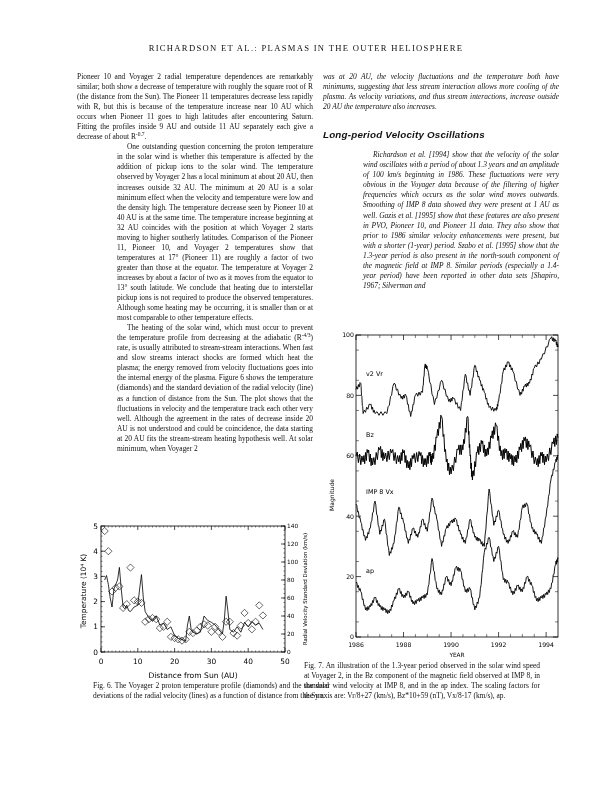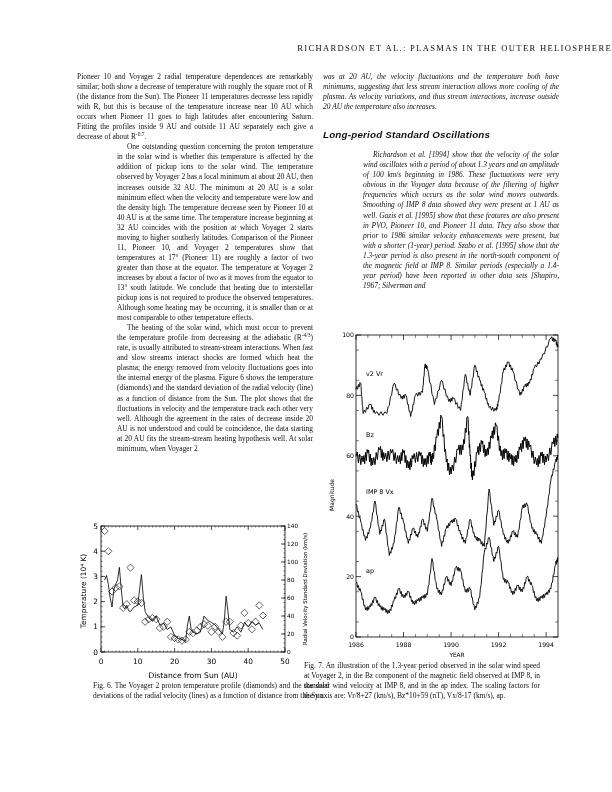--- a/index.html
+++ b/index.html
@@ -1,18 +1,18 @@
 <!DOCTYPE html>
 <html><head>
 <meta charset="utf-8">
 <style>
   html, body { margin:0; padding:0; background:#fff; }
   body { width:612px; height:792px; position:relative; overflow:hidden;
          font-family:"Liberation Serif", serif; color:#111; }
-  .runhead { position:absolute; top:43px; left:0; width:612px; text-align:right;
+  .runhead { position:absolute; top:43px; left:0; width:612px; text-align:center;
              font-size:8.6px; letter-spacing:1.3px; }
   .col { position:absolute; width:236px; font-size:7.45px; line-height:10.05px;
          text-align:justify; }
   .col p { margin:0; text-indent:0; }
   .col p.ind { text-indent:10px;margin-left:40px; }
   #colL { left:77px; top:72px; }
   #colR { left:323px; top:72px;font-style:italic; }
   h2.sect { font-family:"Liberation Sans", sans-serif; font-weight:bold; font-size:9.8px;
             margin:18px 0 10px 0; letter-spacing:0.2px; }
   sup { font-size:5.5px; line-height:0; }
@@ -31,21 +31,21 @@
 <div class="col" id="colL">
     <p><span>Pioneer 10 and Voyager 2 radial temperature dependences are remarkably similar; both show a decrease of temperature with roughly the square root of R (the distance from the Sun). The Pioneer 11 temperatures decrease less rapidly with R, but this is because of the temperature increase near 10 AU which occurs when Pioneer 11 goes to high latitudes after encountering Saturn. Fitting the profiles inside 9 AU and outside 11 AU separately each give a decrease of about R</span><sup>-0.7</sup><span>.</span></p>
     <p class="ind"><span>One outstanding question concerning the proton temperature in the solar wind is whether this temperature is affected by the addition of pickup ions to the solar wind. The temperature observed by Voyager 2 has a local minimum at about 20 AU, then increases outside 32 AU. The minimum at 20 AU is a solar minimum effect when the velocity and temperature were low and the density high. The temperature decrease seen by Pioneer 10 at 40 AU is at the same time. The temperature increase beginning at 32 AU coincides with the position at which Voyager 2 starts moving to higher southerly latitudes. Comparison of the Pioneer 11, Pioneer 10, and Voyager 2 temperatures show that temperatures at 17° (Pioneer 11) are roughly a factor of two greater than those at the equator. The temperature at Voyager 2 increases by about a factor of two as it moves from the equator to 13° south latitude. We conclude that heating due to interstellar pickup ions is not required to produce the observed temperatures. Although some heating may be occurring, it is smaller than or at most comparable to other temperature effects.</span></p>
     <p class="ind"><span>The heating of the solar wind, which must occur to prevent the temperature profile from decreasing at the adiabatic (R</span><sup>-4/3</sup><span>) rate, is usually attributed to stream-stream interactions. When fast and slow streams interact shocks are formed which heat the plasma; the energy removed from velocity fluctuations goes into the internal energy of the plasma. Figure 6 shows the temperature (diamonds) and the standard deviation of the radial velocity (line) as a function of distance from the Sun. The plot shows that the fluctuations in velocity and the temperature track each other very well. Although the agreement in the rates of decrease inside 20 AU is not understood and could be coincidence, the data starting at 20 AU fits the stream-stream heating hypothesis well. At solar minimum, when Voyager 2</span></p>
   </div>
 
 <div class="col" id="colR">
   <div id="colR-before">
       <p><span>was at 20 AU, the velocity fluctuations and the temperature both have minimums, suggesting that less stream interaction allows more cooling of the plasma. As velocity variations, and thus stream interactions, increase outside 20 AU the temperature also increases.</span></p>
     </div>
-  <h2 class="sect">Long-period Standard Oscillations</h2>
+  <h2 class="sect">Long-period Velocity Oscillations</h2>
   <div id="colR-after">
       <p class="ind"><span>Richardson et al. [1994] show that the velocity of the solar wind oscillates with a period of about 1.3 years and an amplitude of 100 km/s beginning in 1986. These fluctuations were very obvious in the Voyager data because of the filtering of higher frequencies which occurs as the solar wind moves outwards. Smoothing of IMP 8 data showed they were present at 1 AU as well. Gazis et al. [1995] show that these features are also present in PVO, Pioneer 10, and Pioneer 11 data. They also show that prior to 1986 similar velocity enhancements were present, but with a shorter (1-year) period. Szabo et al. [1995] show that the 1.3-year period is also present in the north-south component of the magnetic field at IMP 8. Similar periods (especially a 1.4-year period) have been reported in other data sets [Shapiro, 1967; Silverman and</span></p>
     </div>
 </div>
 
 <svg id="fig6" width="250" height="165">
   <g id="f6-axes">
       <rect x="26" y="11" width="184" height="126" fill="none" stroke="#000" stroke-width="0.8"></rect>
       <line x1="26" y1="137" x2="26" y2="133" stroke="#000" stroke-width="0.7"></line>
       <line x1="26" y1="11" x2="26" y2="15" stroke="#000" stroke-width="0.7"></line>

